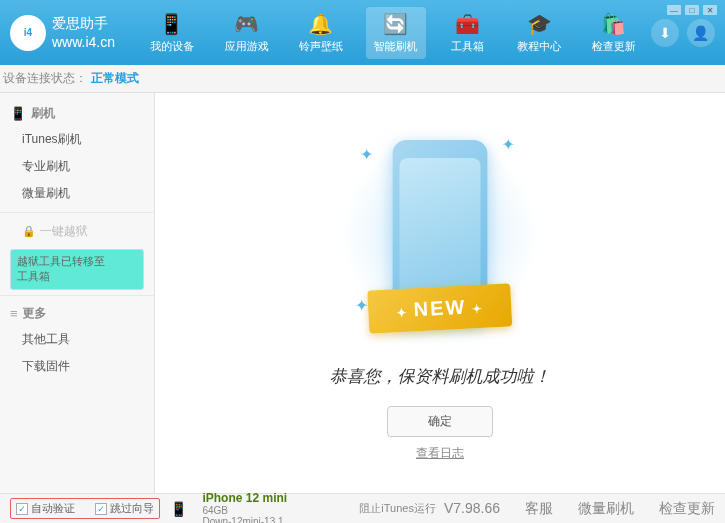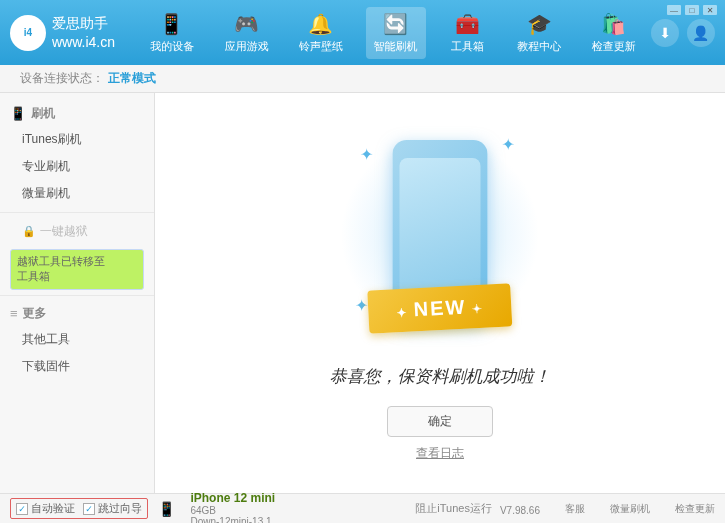--- a/index.html
+++ b/index.html
@@ -62,21 +62,21 @@
     }
     .win-btn {
       width: 14px; height: 10px; background: rgba(255,255,255,0.5);
       border-radius: 1px; cursor: pointer; font-size: 8px;
       display: flex; align-items: center; justify-content: center; color: #555;
     }
 
     
     .status-bar {
       height: 28px; background: #f5f5f5; border-bottom: 1px solid #e0e0e0;
-      display: flex; align-items: center; padding: 0 20px;
+      display: flex; align-items: center; padding: 0 3px;
       font-size: 12px; color: #666;
     }
     .status-label { color: #888; margin-right: 4px; }
     .status-value { color: #2a9fd8; font-weight: bold; }
 
     
     .main-layout {
       display: flex;
       height: calc(523px - 65px - 28px - 30px);
     }
@@ -110,21 +110,21 @@
 
     .sidebar-disabled {
       padding: 5px 10px 5px 22px;
       color: #bbb; font-size: 12px;
       display: flex; align-items: center;
     }
     .sidebar-disabled .lock-icon { margin-right: 4px; font-size: 11px; }
 
     .sidebar-note {
       margin: 4px 10px;
-      background: #bef264; border: 1px solid #c5d8f5;
+      background: #5eead4; border: 1px solid #c5d8f5;
       border-radius: 3px; padding: 4px 6px;
       font-size: 11px; color: #666; line-height: 1.4;
     }
 
     
     .content {
       flex: 1;
       display: flex;
       flex-direction: column;
       align-items: center;
@@ -224,32 +224,32 @@
     }
     .bottom-left { display: flex; align-items: center; gap: 10px; flex: 1; }
     .checkbox-item { display: flex; align-items: center; gap: 3px; cursor: pointer; }
     .cb { width: 12px; height: 12px; border: 1px solid #aaa; background: #fff; display: flex; align-items: center; justify-content: center; }
     .cb.checked::after { content: '✓'; font-size: 9px; color: #2a9fd8; }
 
     .device-info { display: flex; flex-direction: column; }
     .device-name { color: #4d7c0f; font-weight: bold; font-size: 12px; }
     .device-detail { color: #888; font-size: 10px; }
 
-    .bottom-right { display: flex; align-items: flex-end; gap: 15px; color: #888; font-size: 10px; }
+    .bottom-right { display: flex; align-items: flex-start; gap: 15px; color: #888; font-size: 14px; }
     .bottom-right-item { cursor: pointer; margin-left: 10px; }
 
     .device-icon { font-size: 14px; color: #2a9fd8; margin-right: 5px; }
     .itunes-status { margin-right: 8px; color: #888; font-size: 11px; }
 
     
     .checkbox-group {
       border: 1px solid #e06060;
       padding: 2px 5px;
       border-radius: 2px;
-      display: flex; gap: 8px; 
+      display: flex; gap: 20px; 
     }
   </style>
 </head>
 <body>
 
 <div class="top-bar">
   <div class="logo-area">
     <div class="logo-circle">
       <span>i4</span>
     </div>

